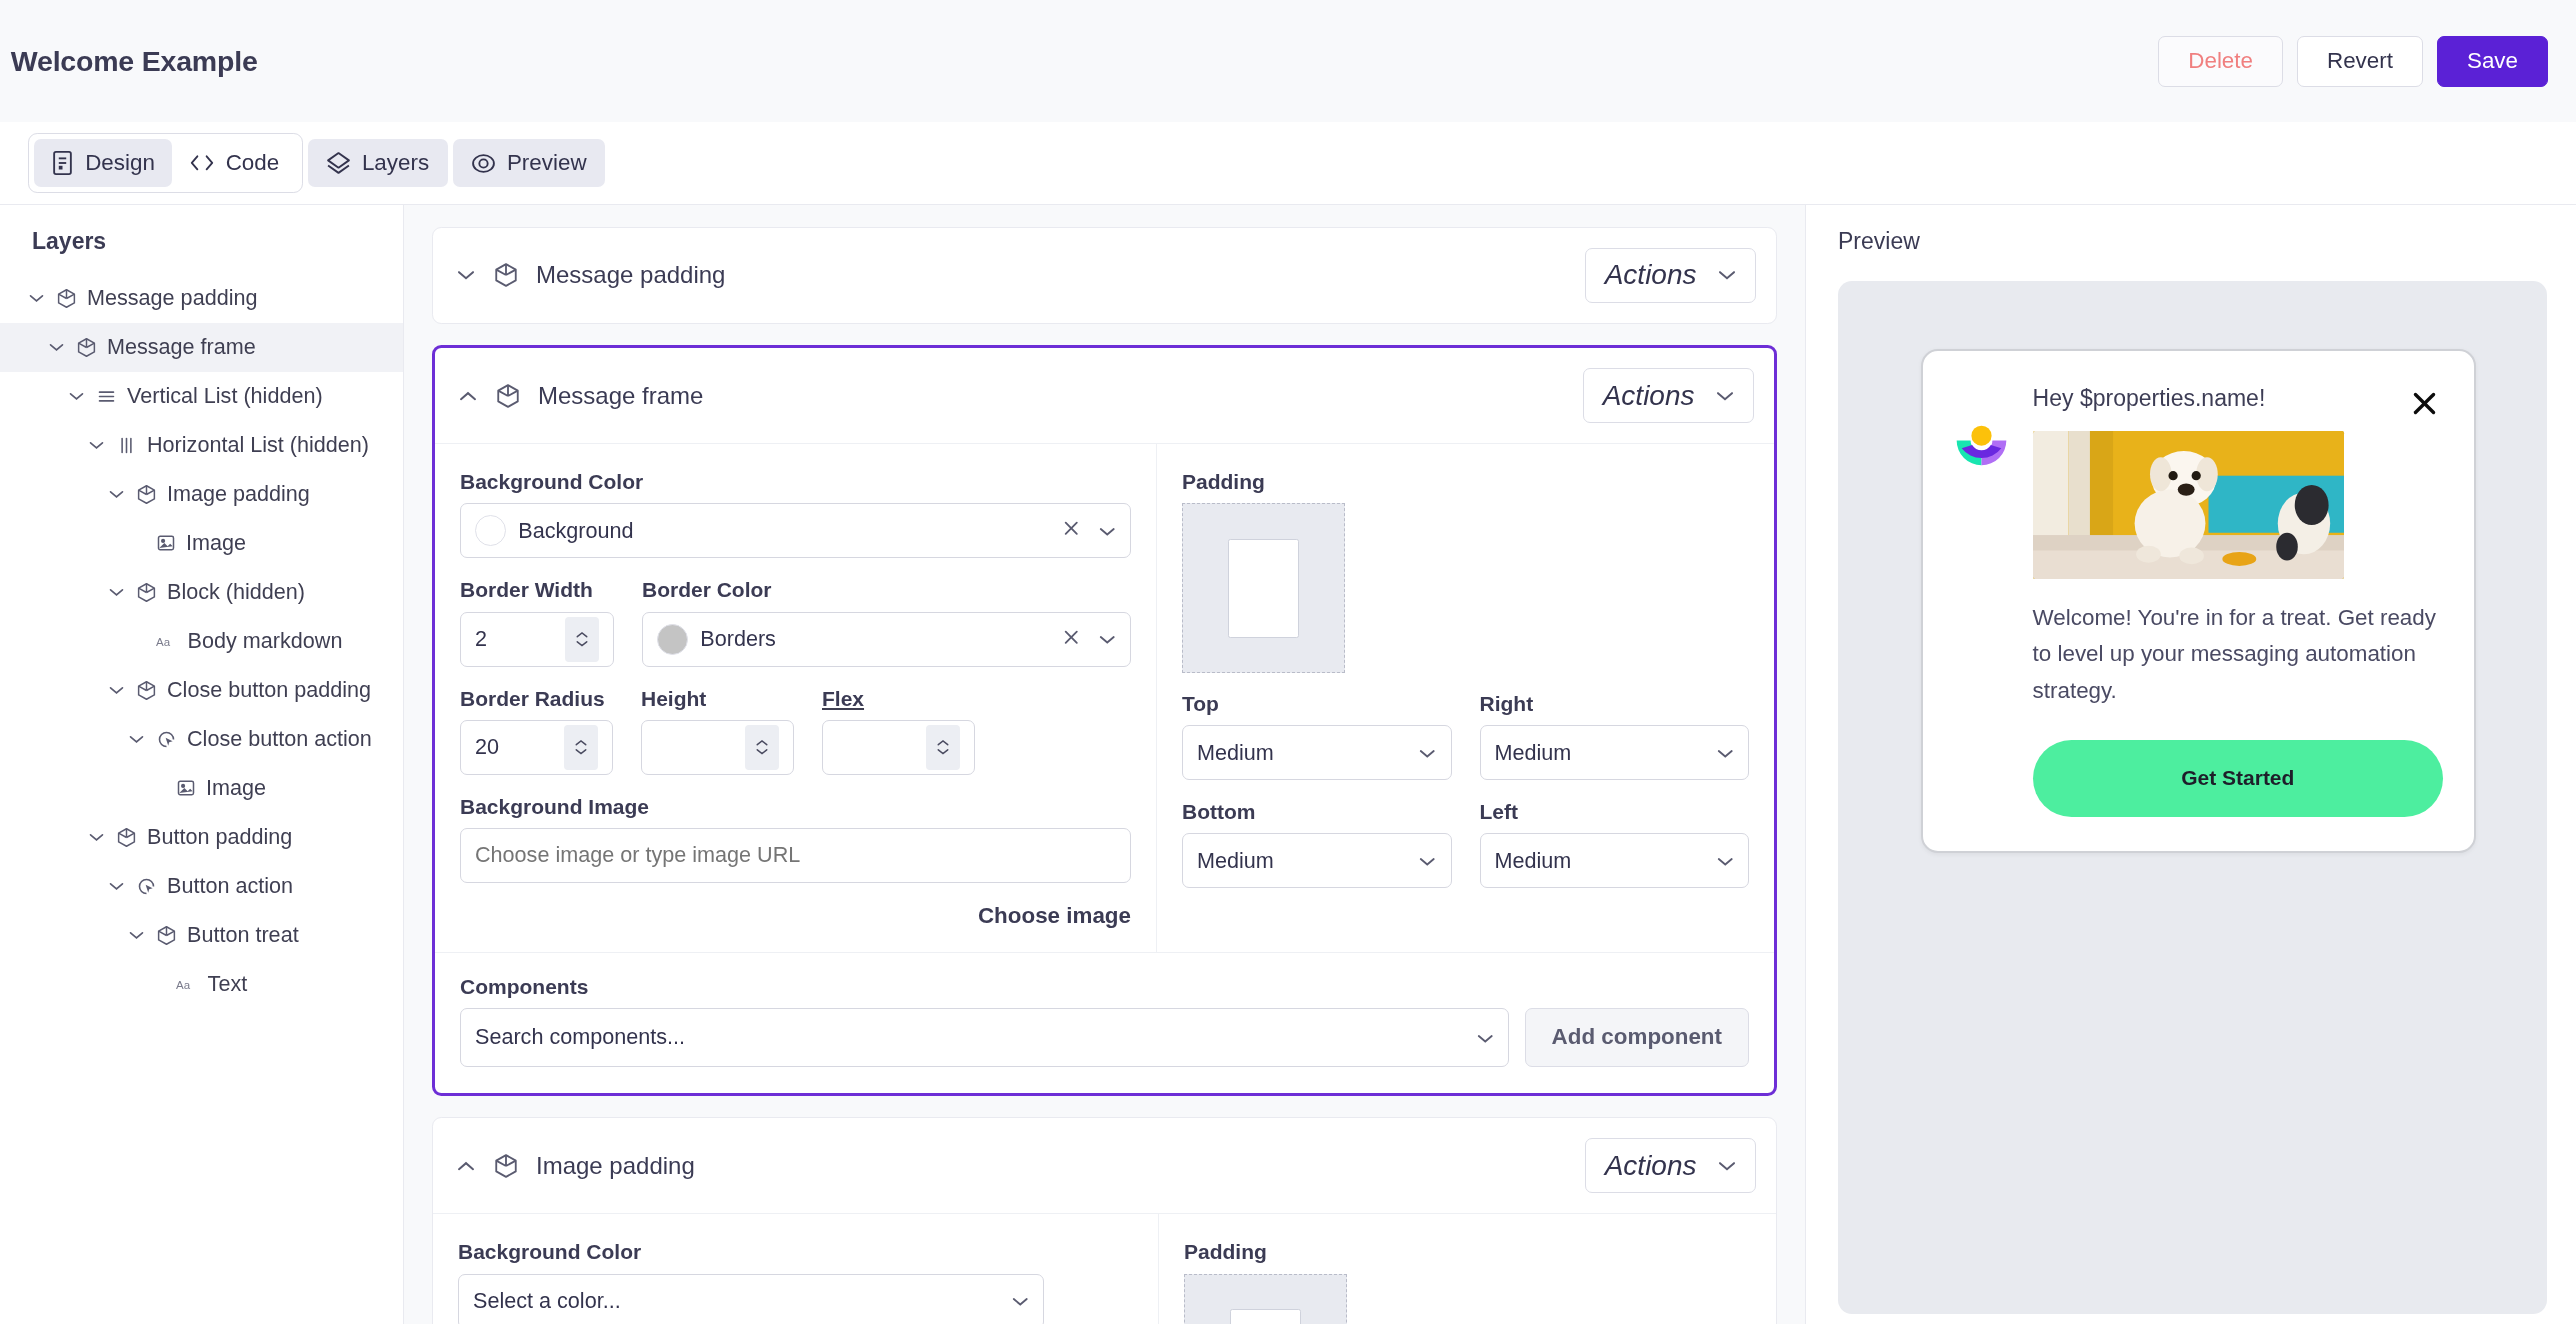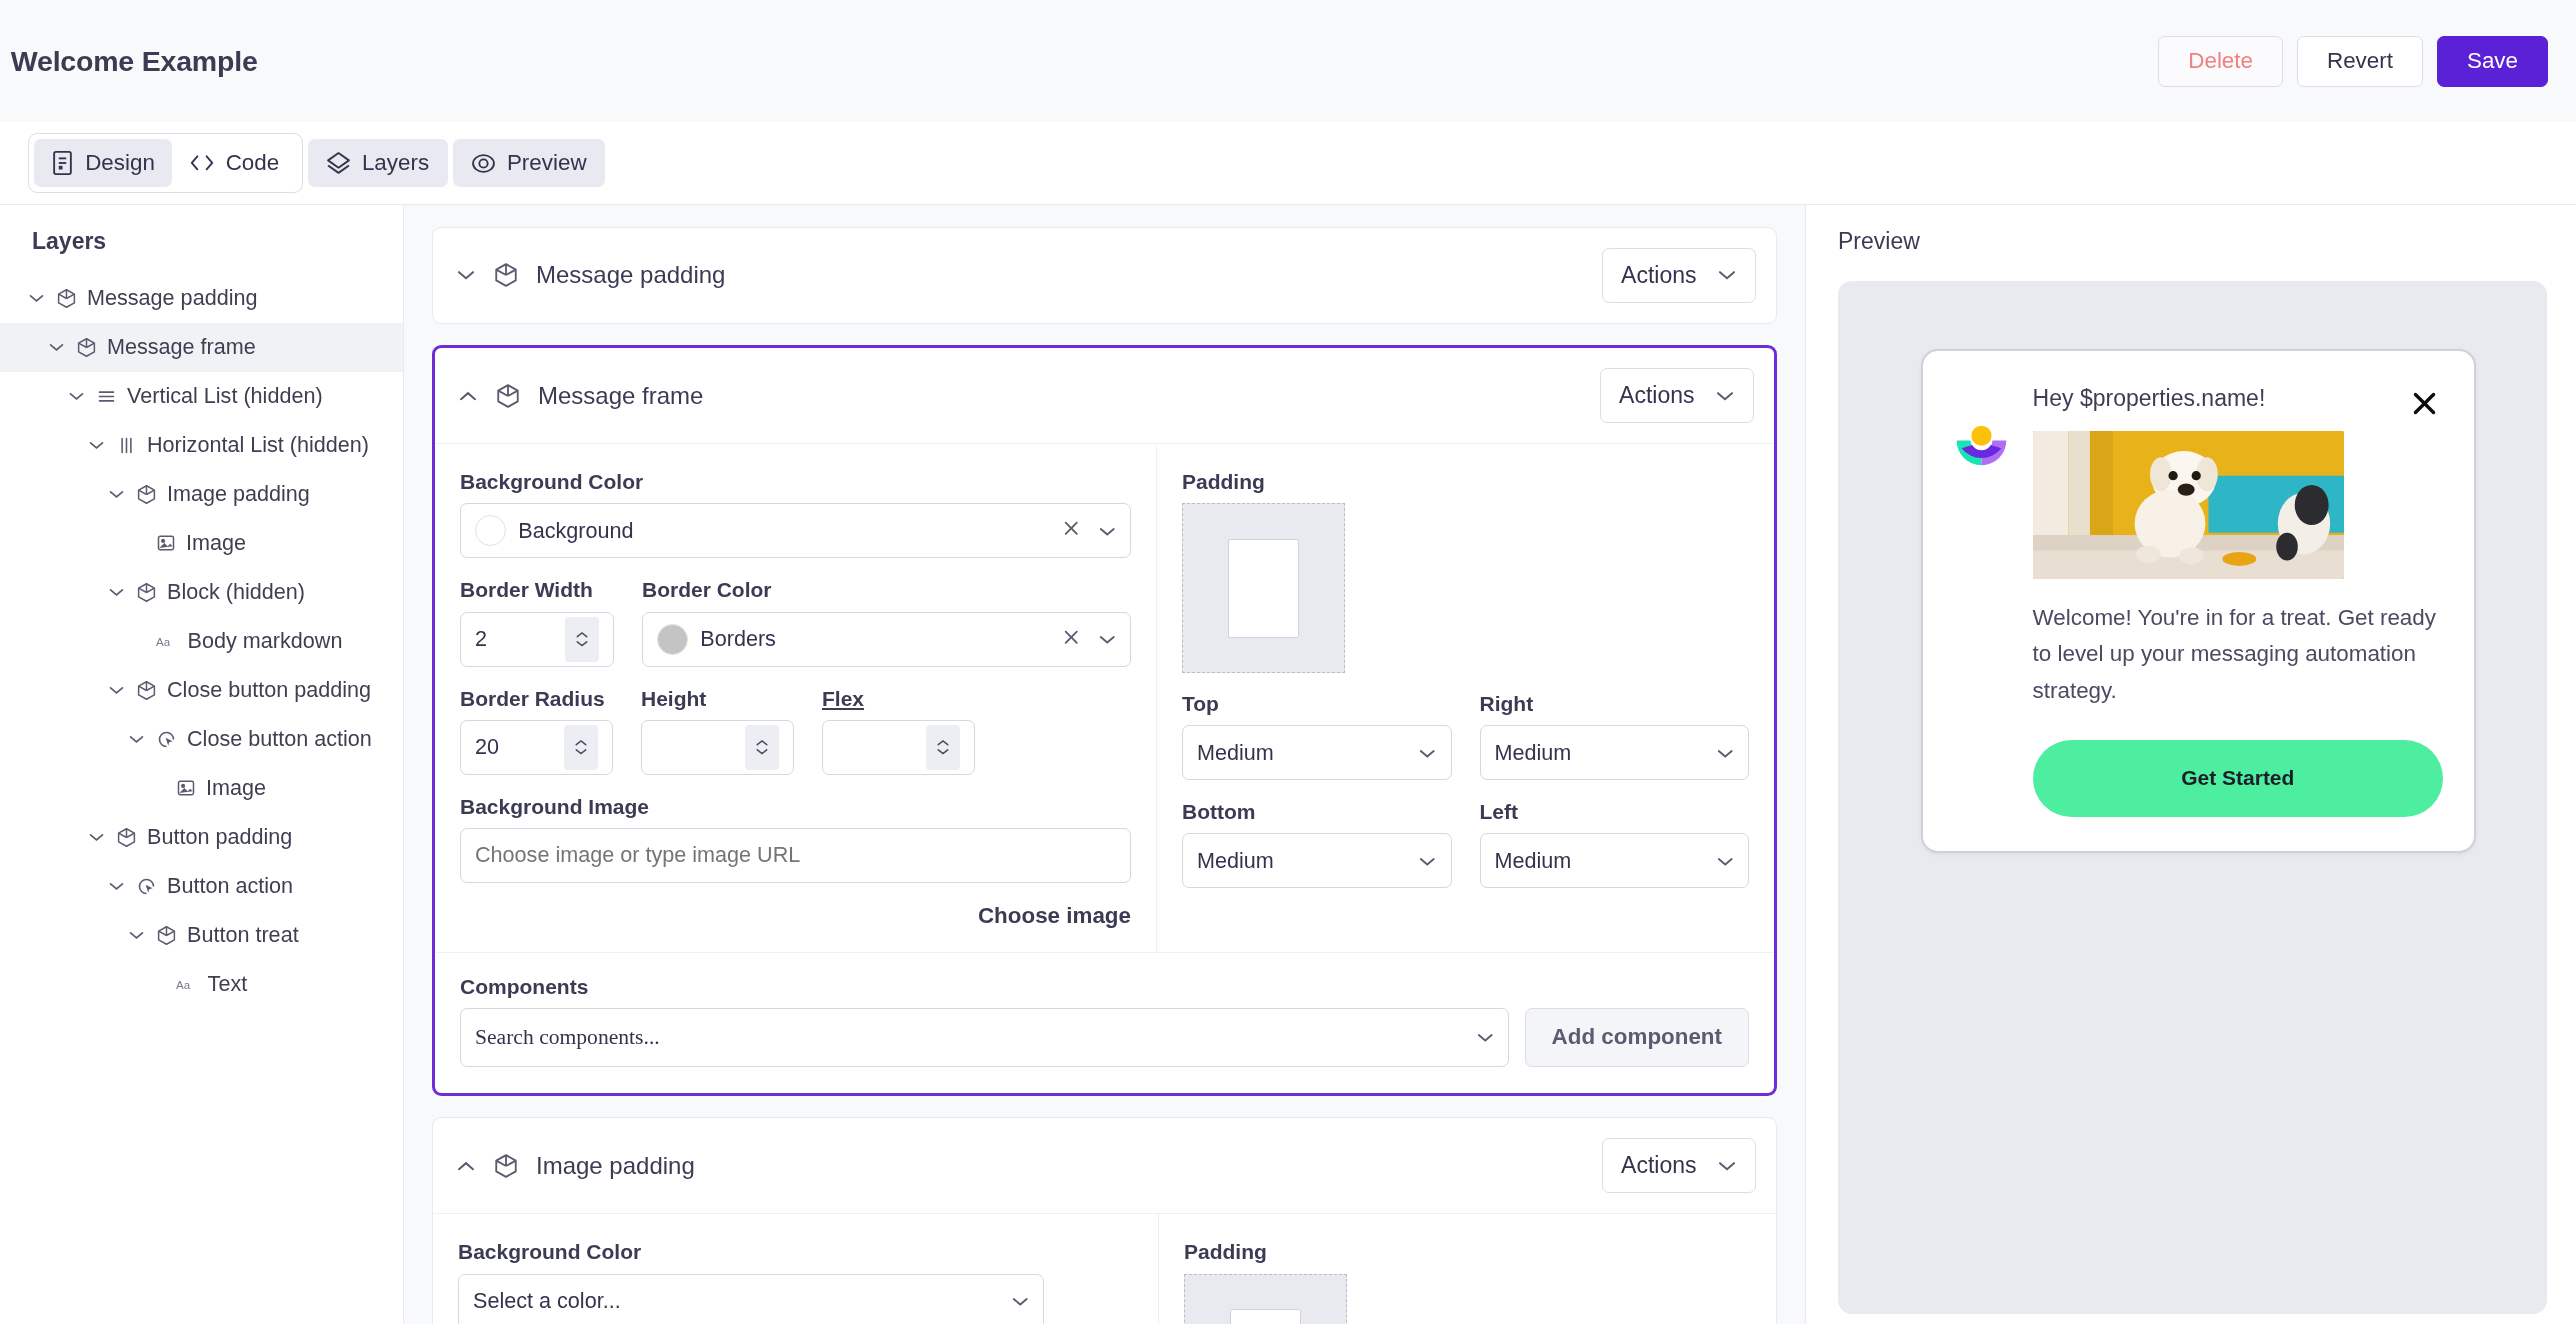--- a/index.html
+++ b/index.html
@@ -84,21 +84,21 @@
   .card-head {
     display: flex; align-items: center; justify-content: space-between;
     padding: 20px 20px 20px 23px; min-height: 79px;
   }
   .card-head-left { display: flex; align-items: center; gap: 17px; }
   .card-title { font-size: 24px; color: #3b3b54; }
   .actions-btn {
     height: 55px; min-width: 154px; padding: 0 18.5px;
     border: 1.5px solid #dcdde6; border-radius: 7px; background: #ffffff;
     display: flex; align-items: center; justify-content: space-between; gap: 20px;
-    font-size: 23px; color: #33334d; cursor: pointer;
+    font-size: 28px; color: #33334d; cursor: pointer; font-style: italic;
   }
   .card-body { display: flex; border-top: 1.5px solid #eef0f4; }
   .col-left { flex: 1; min-width: 0; padding: 26px 25px 23px 25px; border-right: 1.5px solid #eef0f4; }
   .col-right { width: 617px; flex: none; padding: 26px 25px 23px 25px; }
 
   .fld-label { font-size: 21px; font-weight: bold; color: #3b3b54; margin-bottom: 9.2px; }
   .fld-label.norm { font-weight: bold; }
   .row { display: flex; gap: 28px; margin-bottom: 20px; }
   .grow { flex: 1; min-width: 0; }
 
@@ -653,21 +653,21 @@
                   </span>
                 </div>
               </div>
             </div>
           </div>
         </div>
 
         <div class="comp-section">
           <div class="fld-label">Components</div>
           <div class="comp-row">
-            <div class="select grow" style="height:59px;font-family:Liberation Serif, serif;">
+            <div class="select grow" style="height:59px;">
               <span class="ph">Search components...</span>
               <span class="caret">
                 <svg width="18.5" height="11.6" viewBox="0 0 20 12" fill="none" stroke="#5a5b70" stroke-width="2" stroke-linecap="round">
                     <polyline points="3,3 10,9 17,3"></polyline>
                   </svg>
               </span>
             </div>
             <div class="add-btn">Add component</div>
           </div>
         </div>

